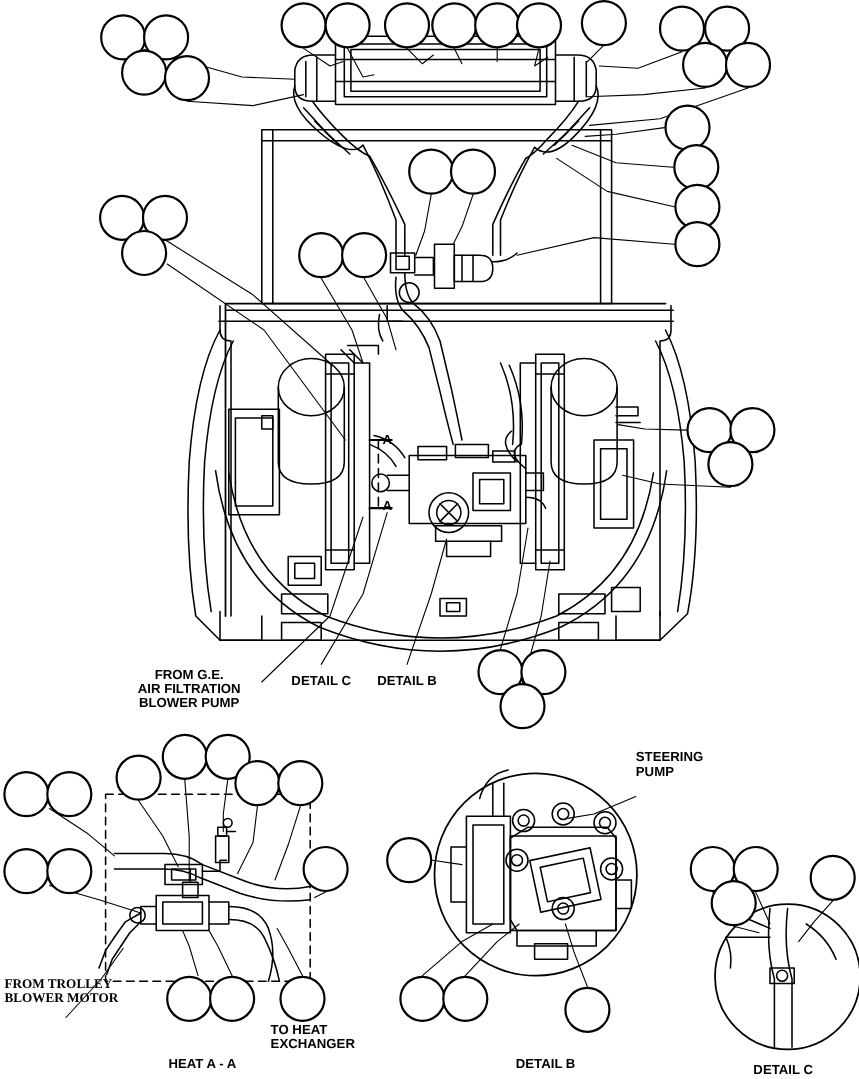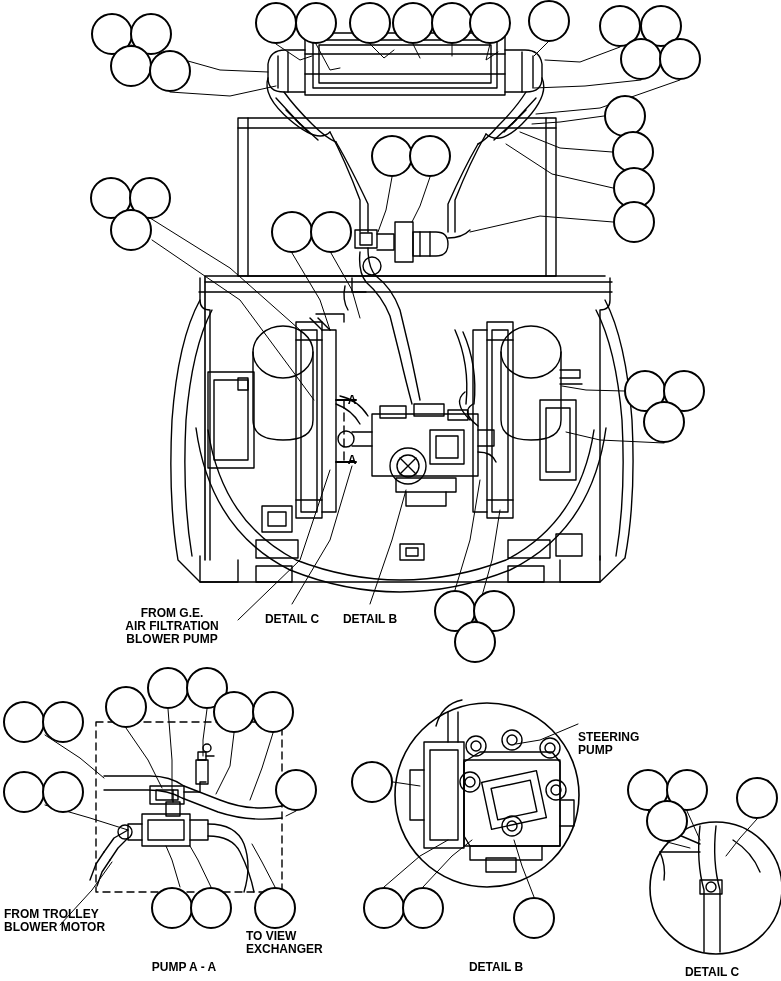--- a/index.html
+++ b/index.html
@@ -353,25 +353,25 @@
   <div class="cal" style="left:627px; top:769px; width:42px; height:42px;"></div>
   <div class="cal" style="left:666px; top:769px; width:42px; height:42px;"></div>
   <div class="cal" style="left:646px; top:800px; width:42px; height:42px;"></div>
   <div class="cal" style="left:736px; top:777px; width:42px; height:42px;"></div>
 
   <div class="lbl center" style="left:106px; top:607px; width:132px;">FROM G.E.
 AIR FILTRATION
 BLOWER PUMP</div>
   <div class="lbl center" style="left:258px; top:613px; width:68px;">DETAIL C</div>
   <div class="lbl center" style="left:336px; top:613px; width:68px;">DETAIL B</div>
-  <div class="lbl left" style="left:578px; top:731px; width:96px;">STEERING
+  <div class="lbl left" style="left:578px; top:682px; width:96px;">STEERING
 PUMP</div>
-  <div class="lbl left" style="left:4px; top:908px; width:132px;">FROM TROLLEY
+  <div class="lbl left" style="left:4px; top:888px; width:132px;font-family:Liberation Serif, serif;">FROM TROLLEY
 BLOWER MOTOR</div>
-  <div class="lbl center" style="left:141px; top:961px; width:86px;">PUMP A - A</div>
-  <div class="lbl left" style="left:246px; top:930px; width:104px;">TO VIEW
+  <div class="lbl center" style="left:141px; top:961px; width:86px;">HEAT A - A</div>
+  <div class="lbl left" style="left:246px; top:930px; width:104px;">TO HEAT
 EXCHANGER</div>
   <div class="lbl center" style="left:452px; top:961px; width:88px;">DETAIL B</div>
   <div class="lbl center" style="left:668px; top:966px; width:88px;">DETAIL C</div>
   <div class="lbl center" style="left:346px; top:394px; width:12px;">A</div>
   <div class="lbl center" style="left:346px; top:454px; width:12px;">A</div>
 
 </div>
 
 </body></html>

